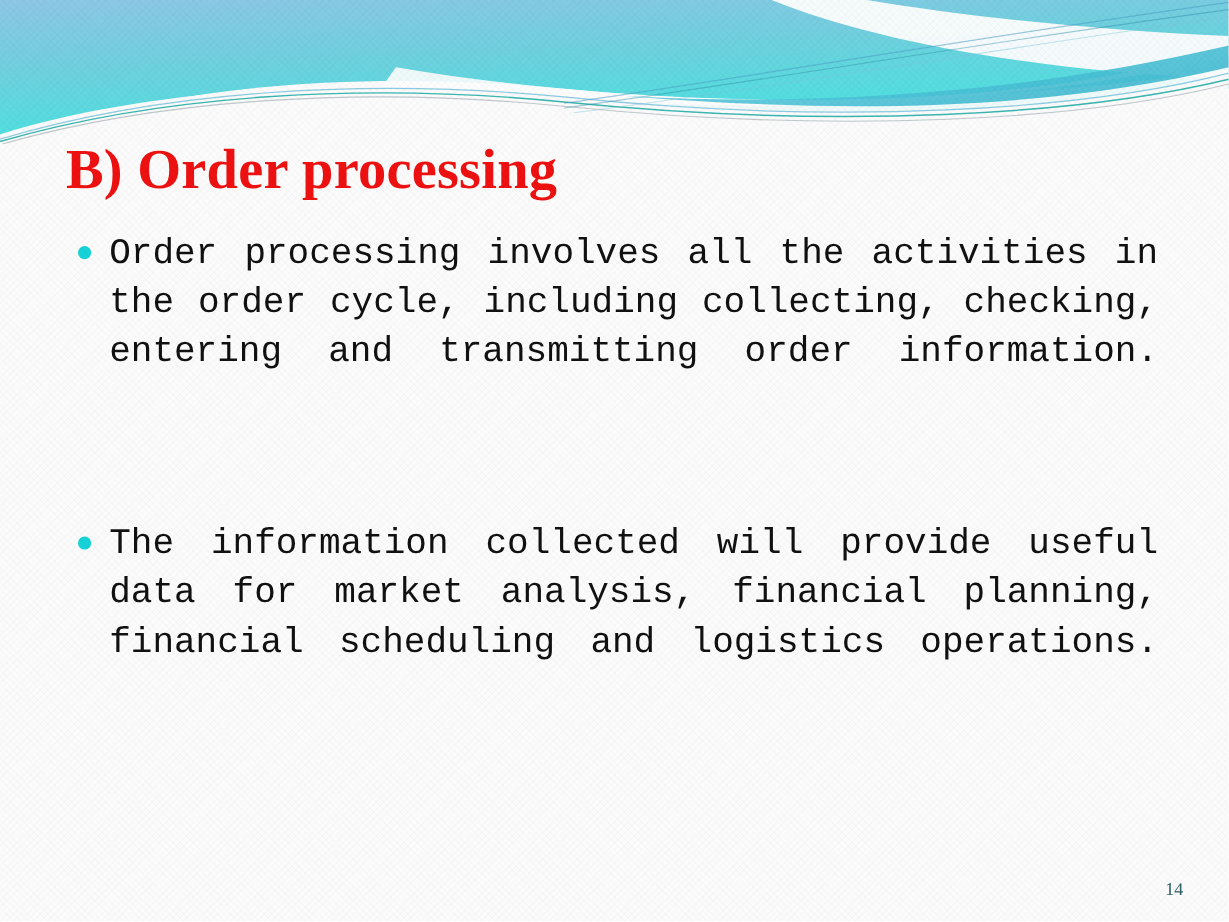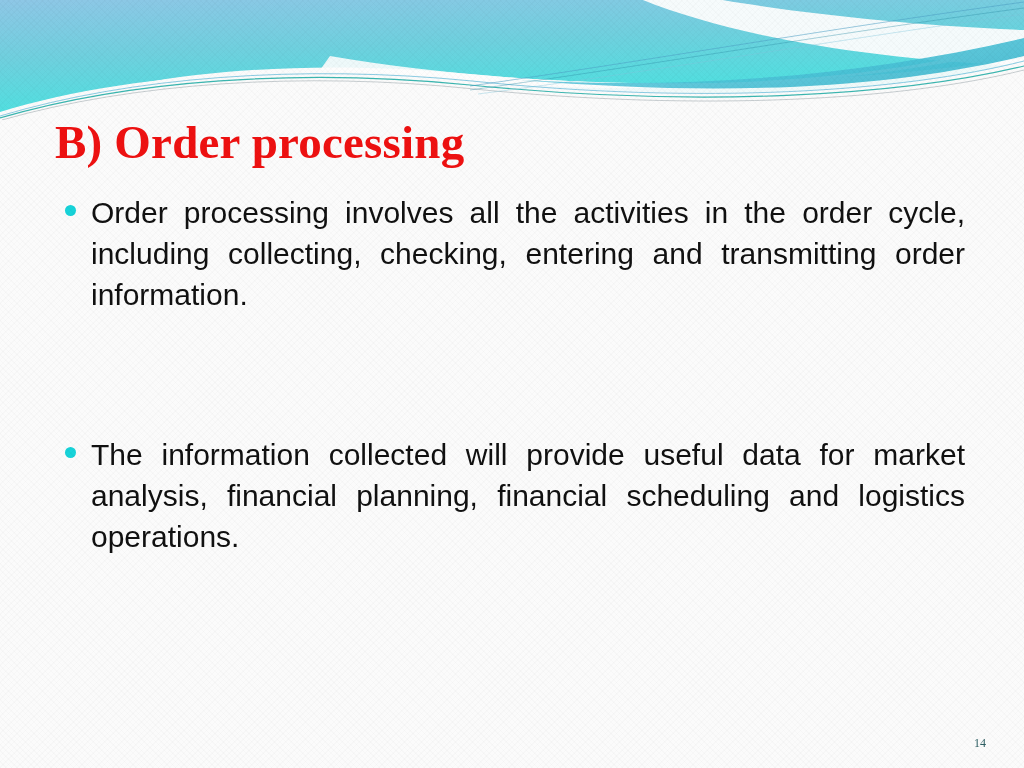--- a/index.html
+++ b/index.html
@@ -87,41 +87,41 @@
     left: 10px;
     top: 13px;
     width: 11px;
     height: 11px;
     border-radius: 50%;
     background: #17d3d9;
   }
 
   .bullet-text {
     margin: 0;
-    font-family: Liberation Sans, sans-serif;
+    font-family: Liberation Mono, monospace;
     font-size: 30px;
     line-height: 41px;
     color: #111111;
     text-align: justify;
     text-justify: inter-word;
     hyphens: none;
   }
   
   .bullet-text::after {
     content: "";
     display: inline-block;
     width: 100%;
   }
 
   .page-number {
     position: absolute;
     right: 38px;
     bottom: 17px;
     font-family: "Liberation Serif", serif;
-    font-size: 12px;
+    font-size: 15px;
     color: #2e5f63;
     z-index: 5;
   }
 </style>
 </head>
 <body>
 
 <div id="slide">
 
   <div id="banner">

